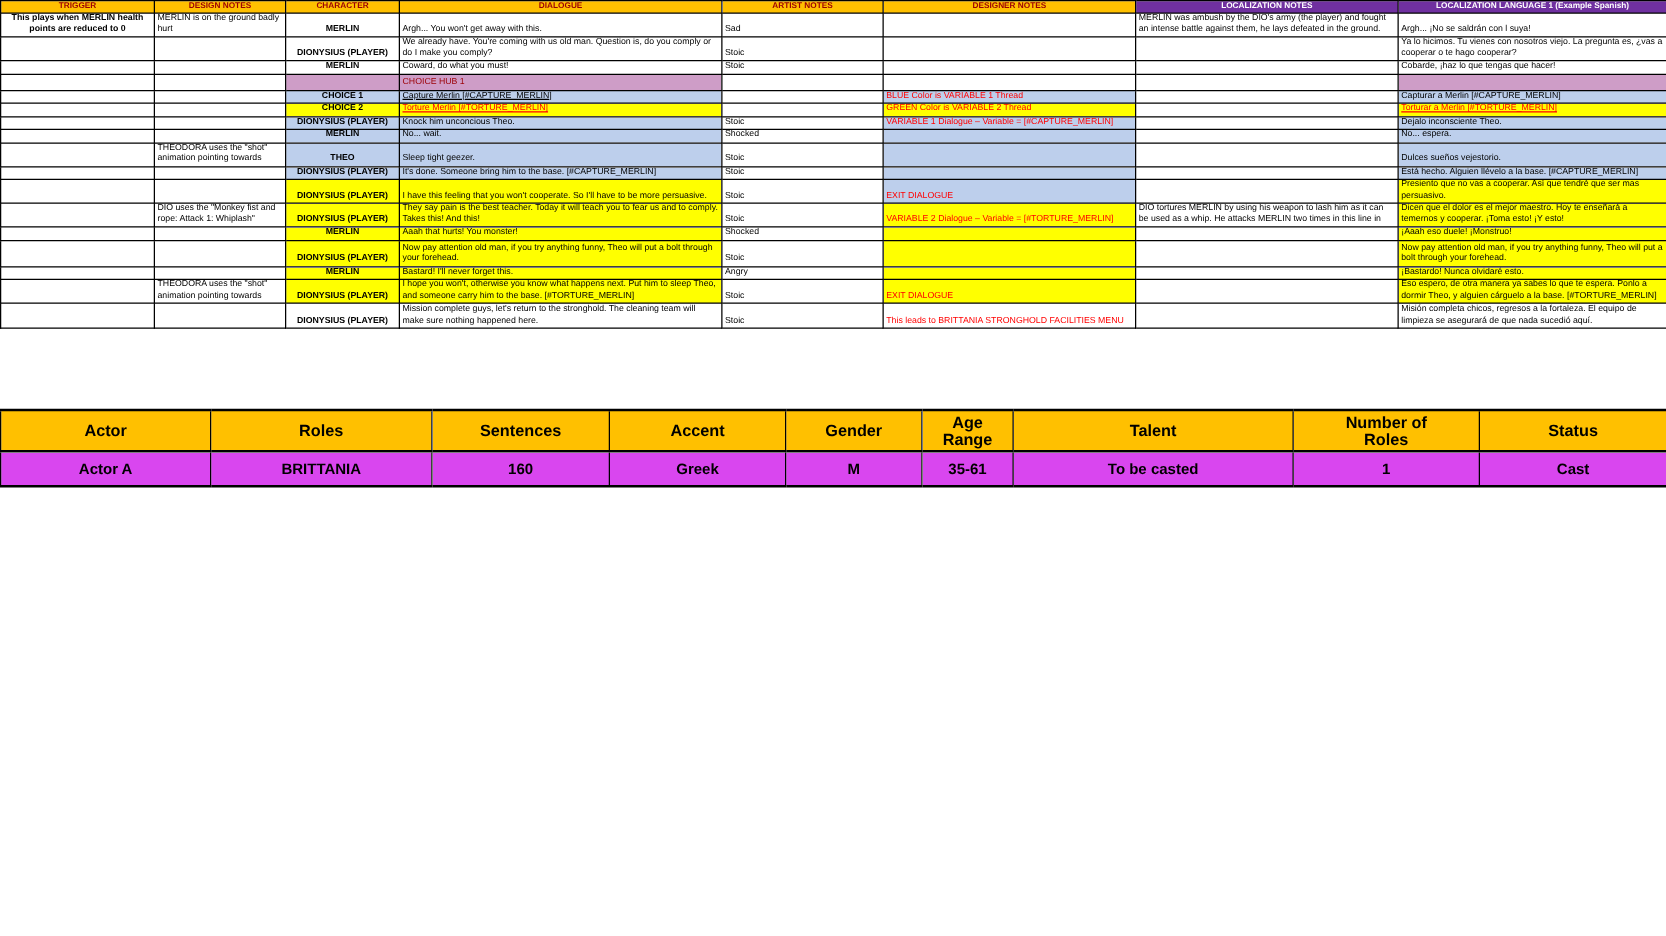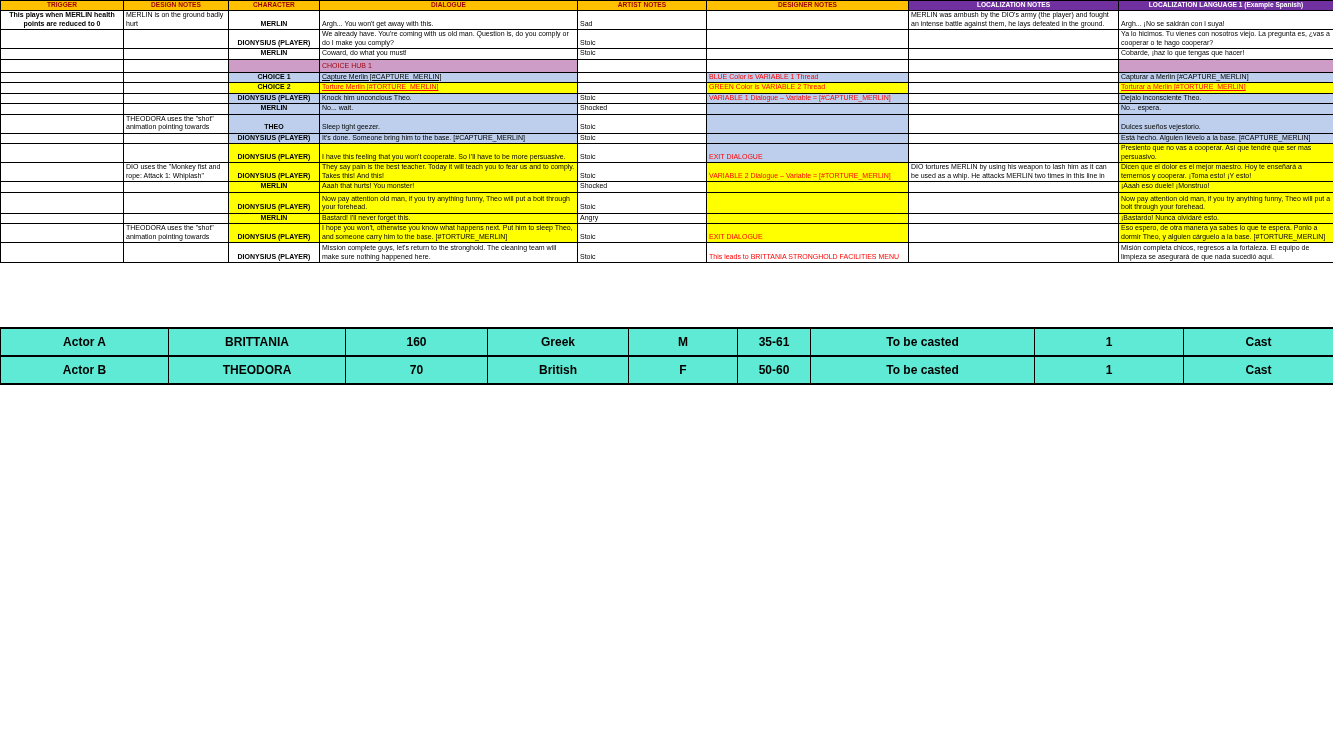--- a/index.html
+++ b/index.html
@@ -21,21 +21,21 @@
   .dn{color:var(--red);}
   .hub{color:var(--hdrred);}
   .redlink{color:var(--red);text-decoration:underline;}
   .darklink{text-decoration:underline;}
 
   
   #cast-table{position:absolute;top:327px;left:0;border-collapse:collapse;table-layout:fixed;width:1333px;}
   #cast-table th,#cast-table td{border:1px solid #000;border-top:2px solid #000;border-bottom:2px solid #000;
        text-align:center;vertical-align:middle;font-weight:bold;overflow:hidden;}
   #cast-table th{background:var(--orange);color:#000;font-size:13px;line-height:14px;height:29px;}
-  #cast-table td{font-size:12px;height:24px;background:#5eead4;}
+  #cast-table td{font-size:12px;height:24px;background:#d946ef;}
   #cast-table th span{display:inline-block;}
   th.hdr-age span{max-width:42px;}
   th.hdr-num span{max-width:84px;}
   td.sel{position:relative;}
   td.sel::after{content:"";position:absolute;left:-1px;right:-1px;bottom:-2px;height:10px;
        border:2px solid var(--sel);border-top:none;pointer-events:none;}
 </style>
 </head>
 <body>
 
@@ -240,36 +240,36 @@
       <col style="width:177px">
       <col style="width:142px">
       <col style="width:141px">
     <col style="width:109px">
       <col style="width:73px">
       <col style="width:224px">
       <col style="width:149px">
       <col style="width:150px">
   </colgroup>
   <tbody>
+      <tr>
+    <th>Actor</th>
+    <th>Roles</th>
+    <th>Sentences</th>
+    <th>Accent</th>
+    <th>Gender</th>
+    <th class="hdr-age"><span>Age Range</span></th>
+    <th>Talent</th>
+    <th class="hdr-num"><span>Number of Roles</span></th>
+    <th>Status</th>
+  </tr>
   <tr>
     <td>Actor A</td>
     <td>BRITTANIA</td>
     <td>160</td>
     <td>Greek</td>
     <td>M</td>
     <td>35-61</td>
     <td>To be casted</td>
     <td>1</td>
     <td>Cast</td>
   </tr>
-  <tr>
-    <td>Actor B</td>
-    <td>THEODORA</td>
-    <td>70</td>
-    <td>British</td>
-    <td>F</td>
-    <td>50-60</td>
-    <td>To be casted</td>
-    <td>1</td>
-    <td>Cast</td>
-  </tr>
 </tbody>
   </table>
 
 </body></html>

